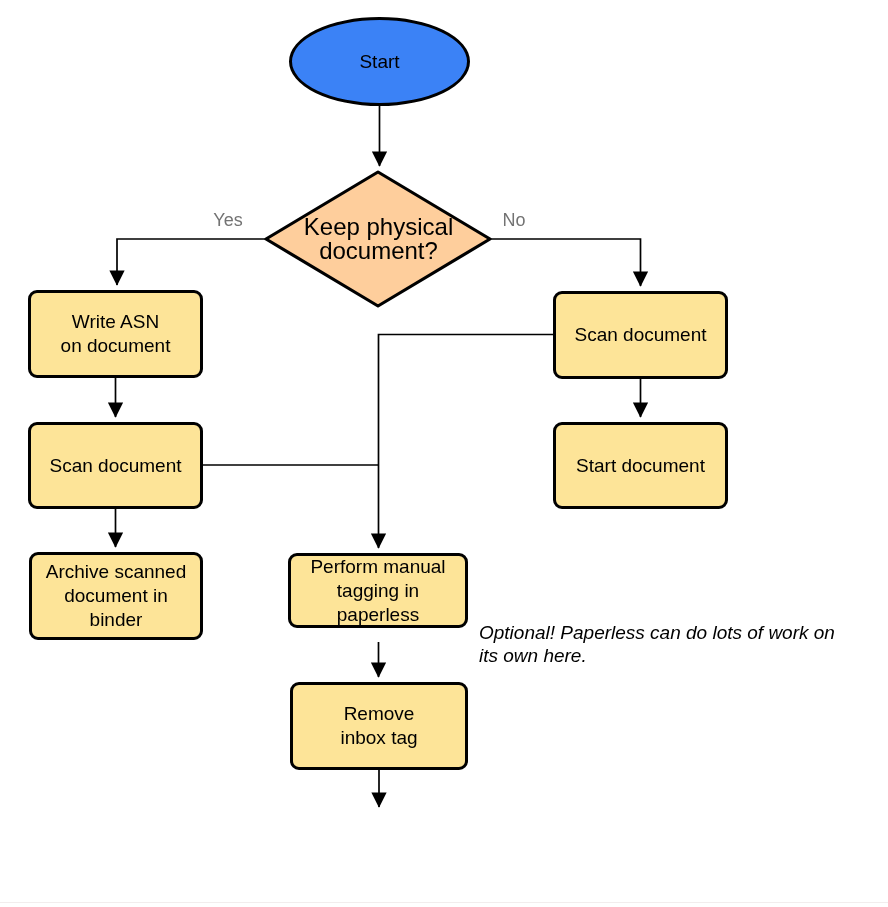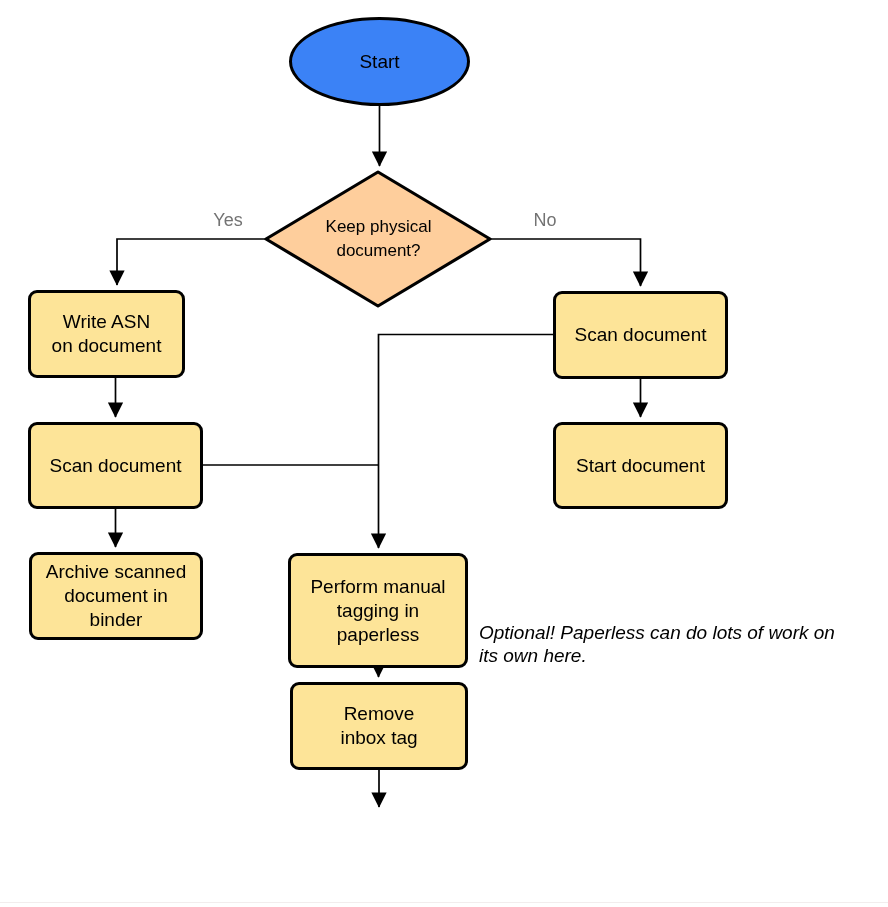--- a/index.html
+++ b/index.html
@@ -43,21 +43,21 @@
     background: #FDE498;
     border: 3px solid #000000;
     border-radius: 9px;
   }
   .decision-label {
     position: absolute;
     display: flex;
     align-items: center;
     justify-content: center;
     text-align: center;
-    font-size: 17px;
+    font-size: 24px;
     line-height: 24px;
     color: #000000;
     z-index: 2;
   }
   .decision-label .label { white-space: pre-line; }
   .edge-label {
     position: absolute;
     font-size: 18px;
     line-height: 18px;
     color: #737373;
@@ -127,23 +127,23 @@
     <span class="label">Start</span>
   </div>
 
   <div class="decision-label" style="left:288px; top:214px; width:181px; height:50px;">
     <span class="label">Keep physical
 document?</span>
   </div>
 
   <div class="edge-label" style="left:206px; top:211px;">Yes</div>
 
-  <div class="edge-label" style="left:523px; top:211px;">No</div>
+  <div class="edge-label" style="left:492px; top:211px;">No</div>
 
-  <div class="node process" style="left:28px; top:290px; width:157px; height:88px;">
+  <div class="node process" style="left:28px; top:290px; width:175px; height:88px;">
     <span class="label">Write ASN
 on document</span>
   </div>
 
   <div class="node process" style="left:28px; top:422px; width:175px; height:87px;">
     <span class="label">Scan document</span>
   </div>
 
   <div class="node process" style="left:29px; top:552px; width:174px; height:88px;">
     <span class="label">Archive scanned
@@ -152,21 +152,21 @@
   </div>
 
   <div class="node process" style="left:553px; top:291px; width:175px; height:88px;">
     <span class="label">Scan document</span>
   </div>
 
   <div class="node process" style="left:553px; top:422px; width:175px; height:87px;">
     <span class="label">Start document</span>
   </div>
 
-  <div class="node process" style="left:288px; top:553px; width:180px; height:115px;justify-content:center;">
+  <div class="node process" style="left:288px; top:553px; width:180px; height:75px;justify-content:center;">
     <span class="label">Perform manual
 tagging in
 paperless</span>
   </div>
 
   <div class="annotation">Optional! Paperless can do lots of work on
 its own here.</div>
 
   <div class="node process" style="left:290px; top:682px; width:178px; height:88px;">
     <span class="label">Remove

